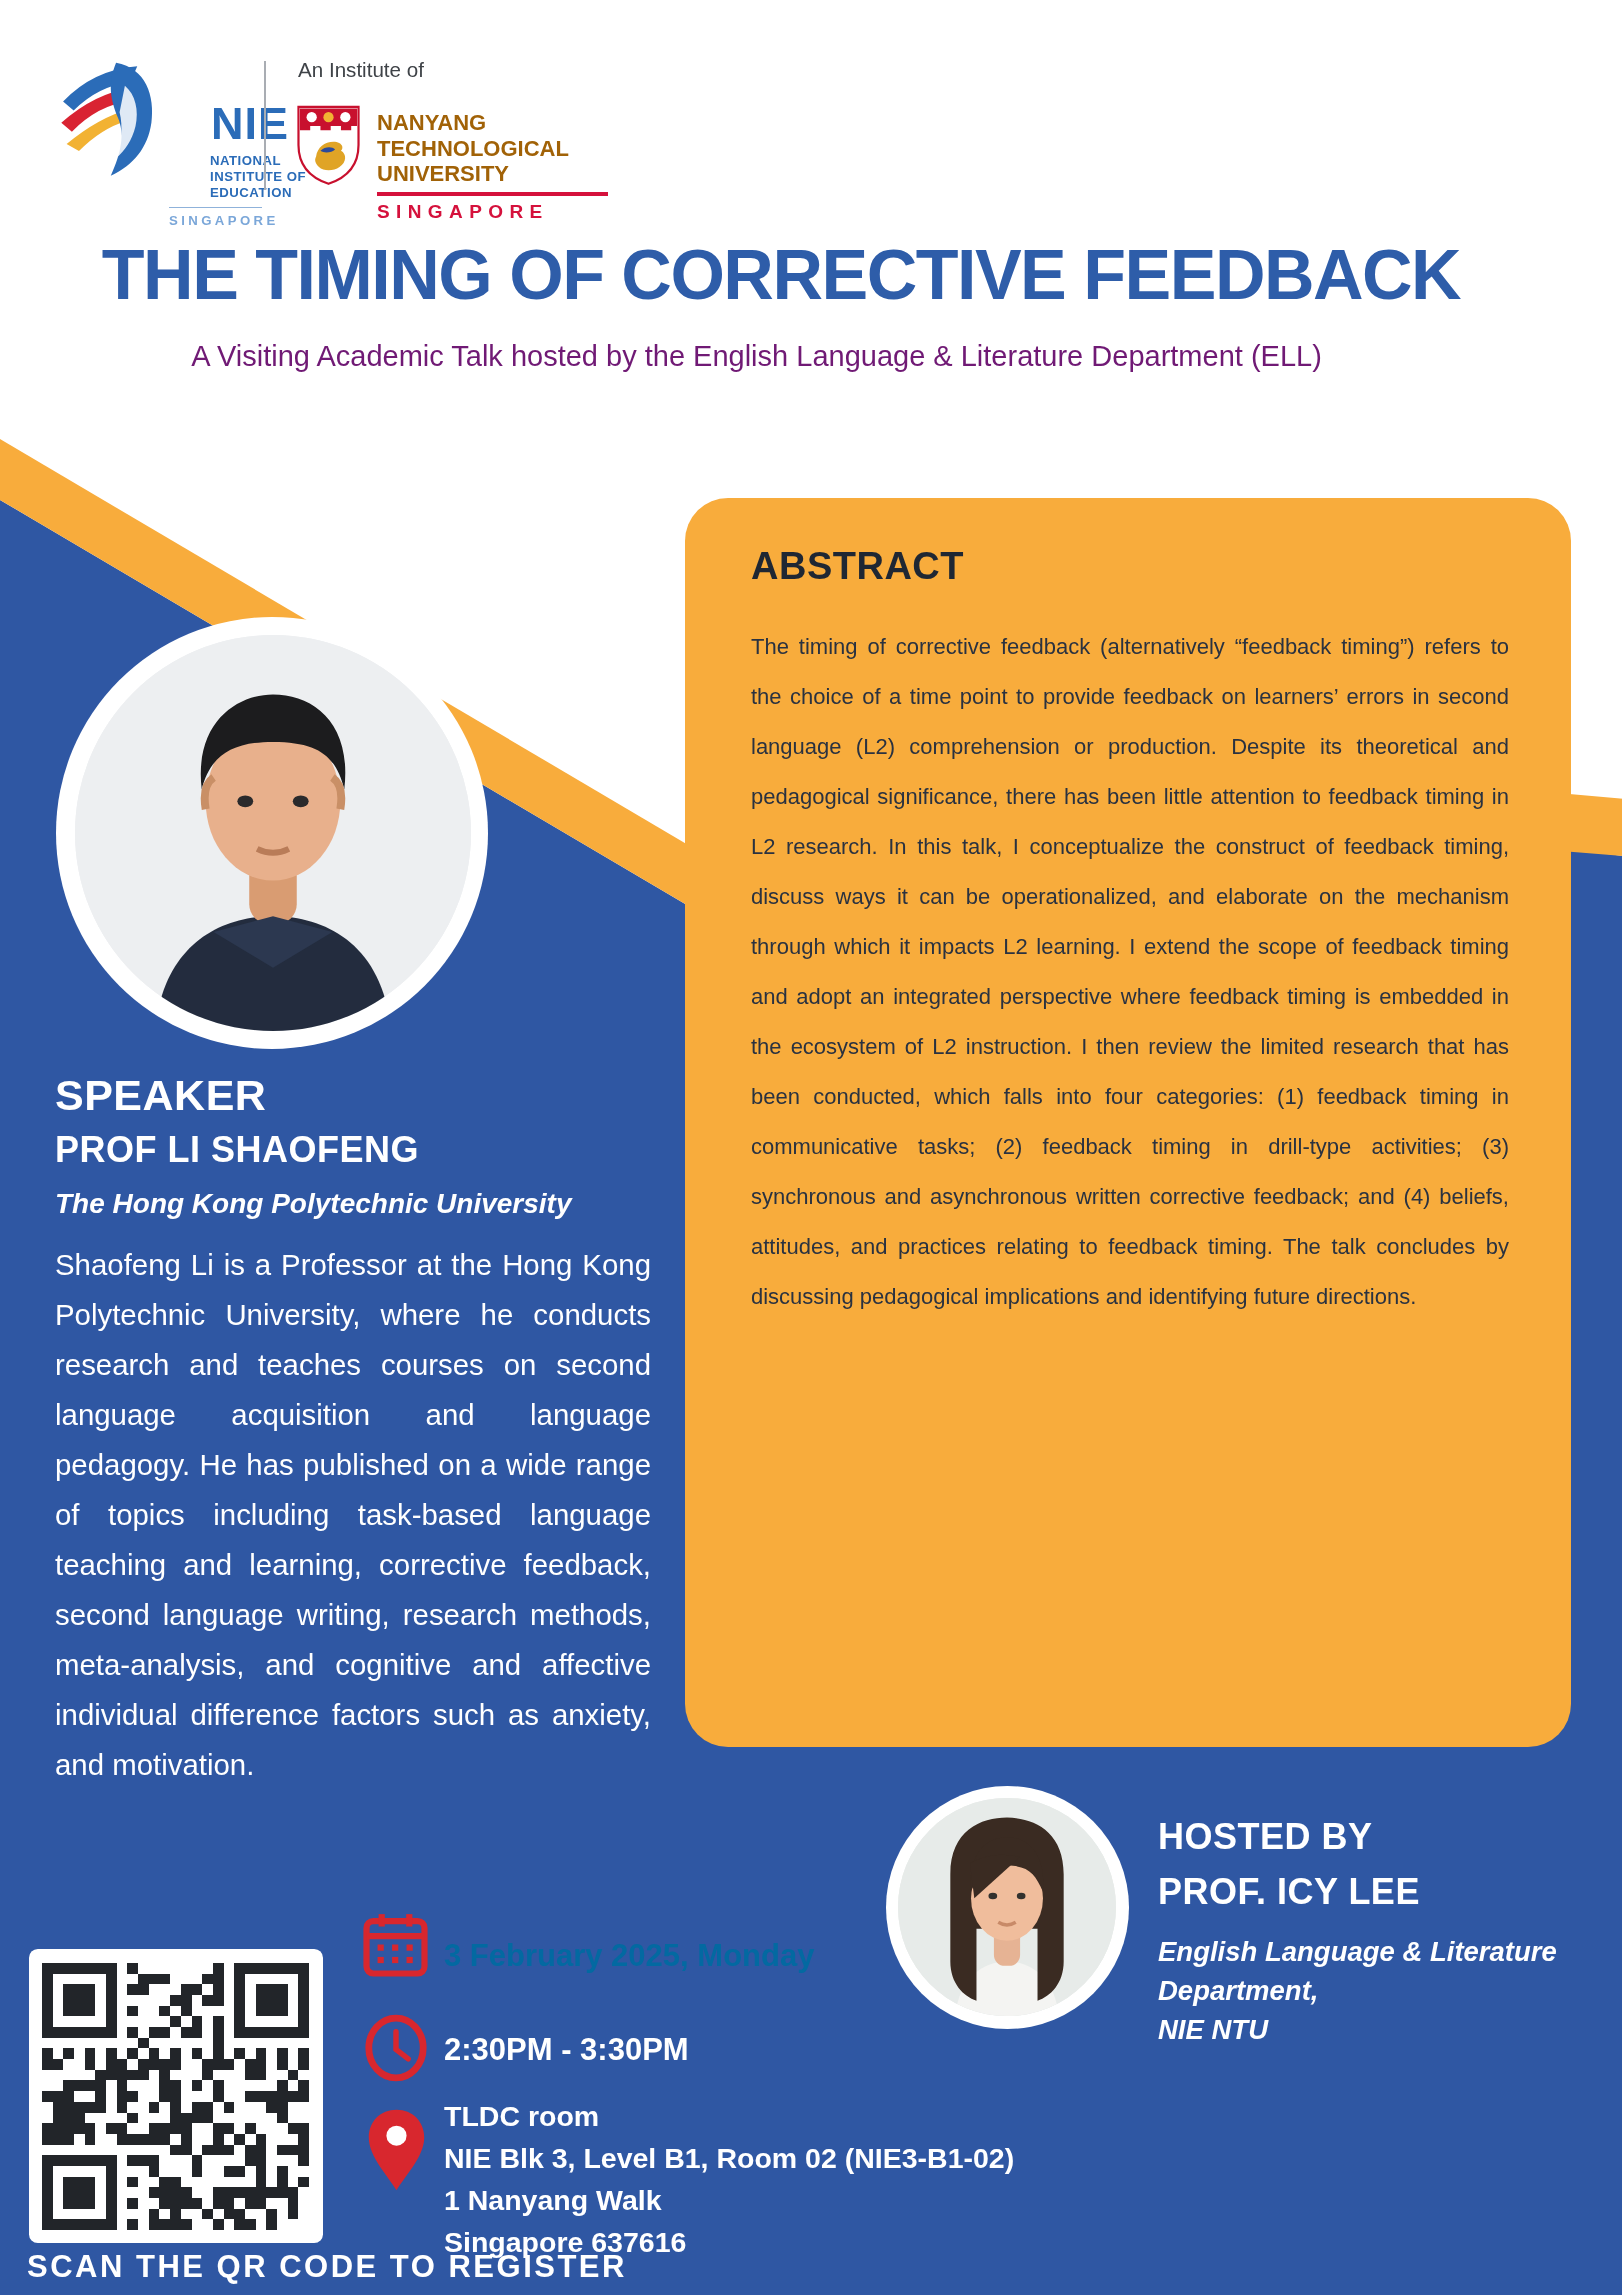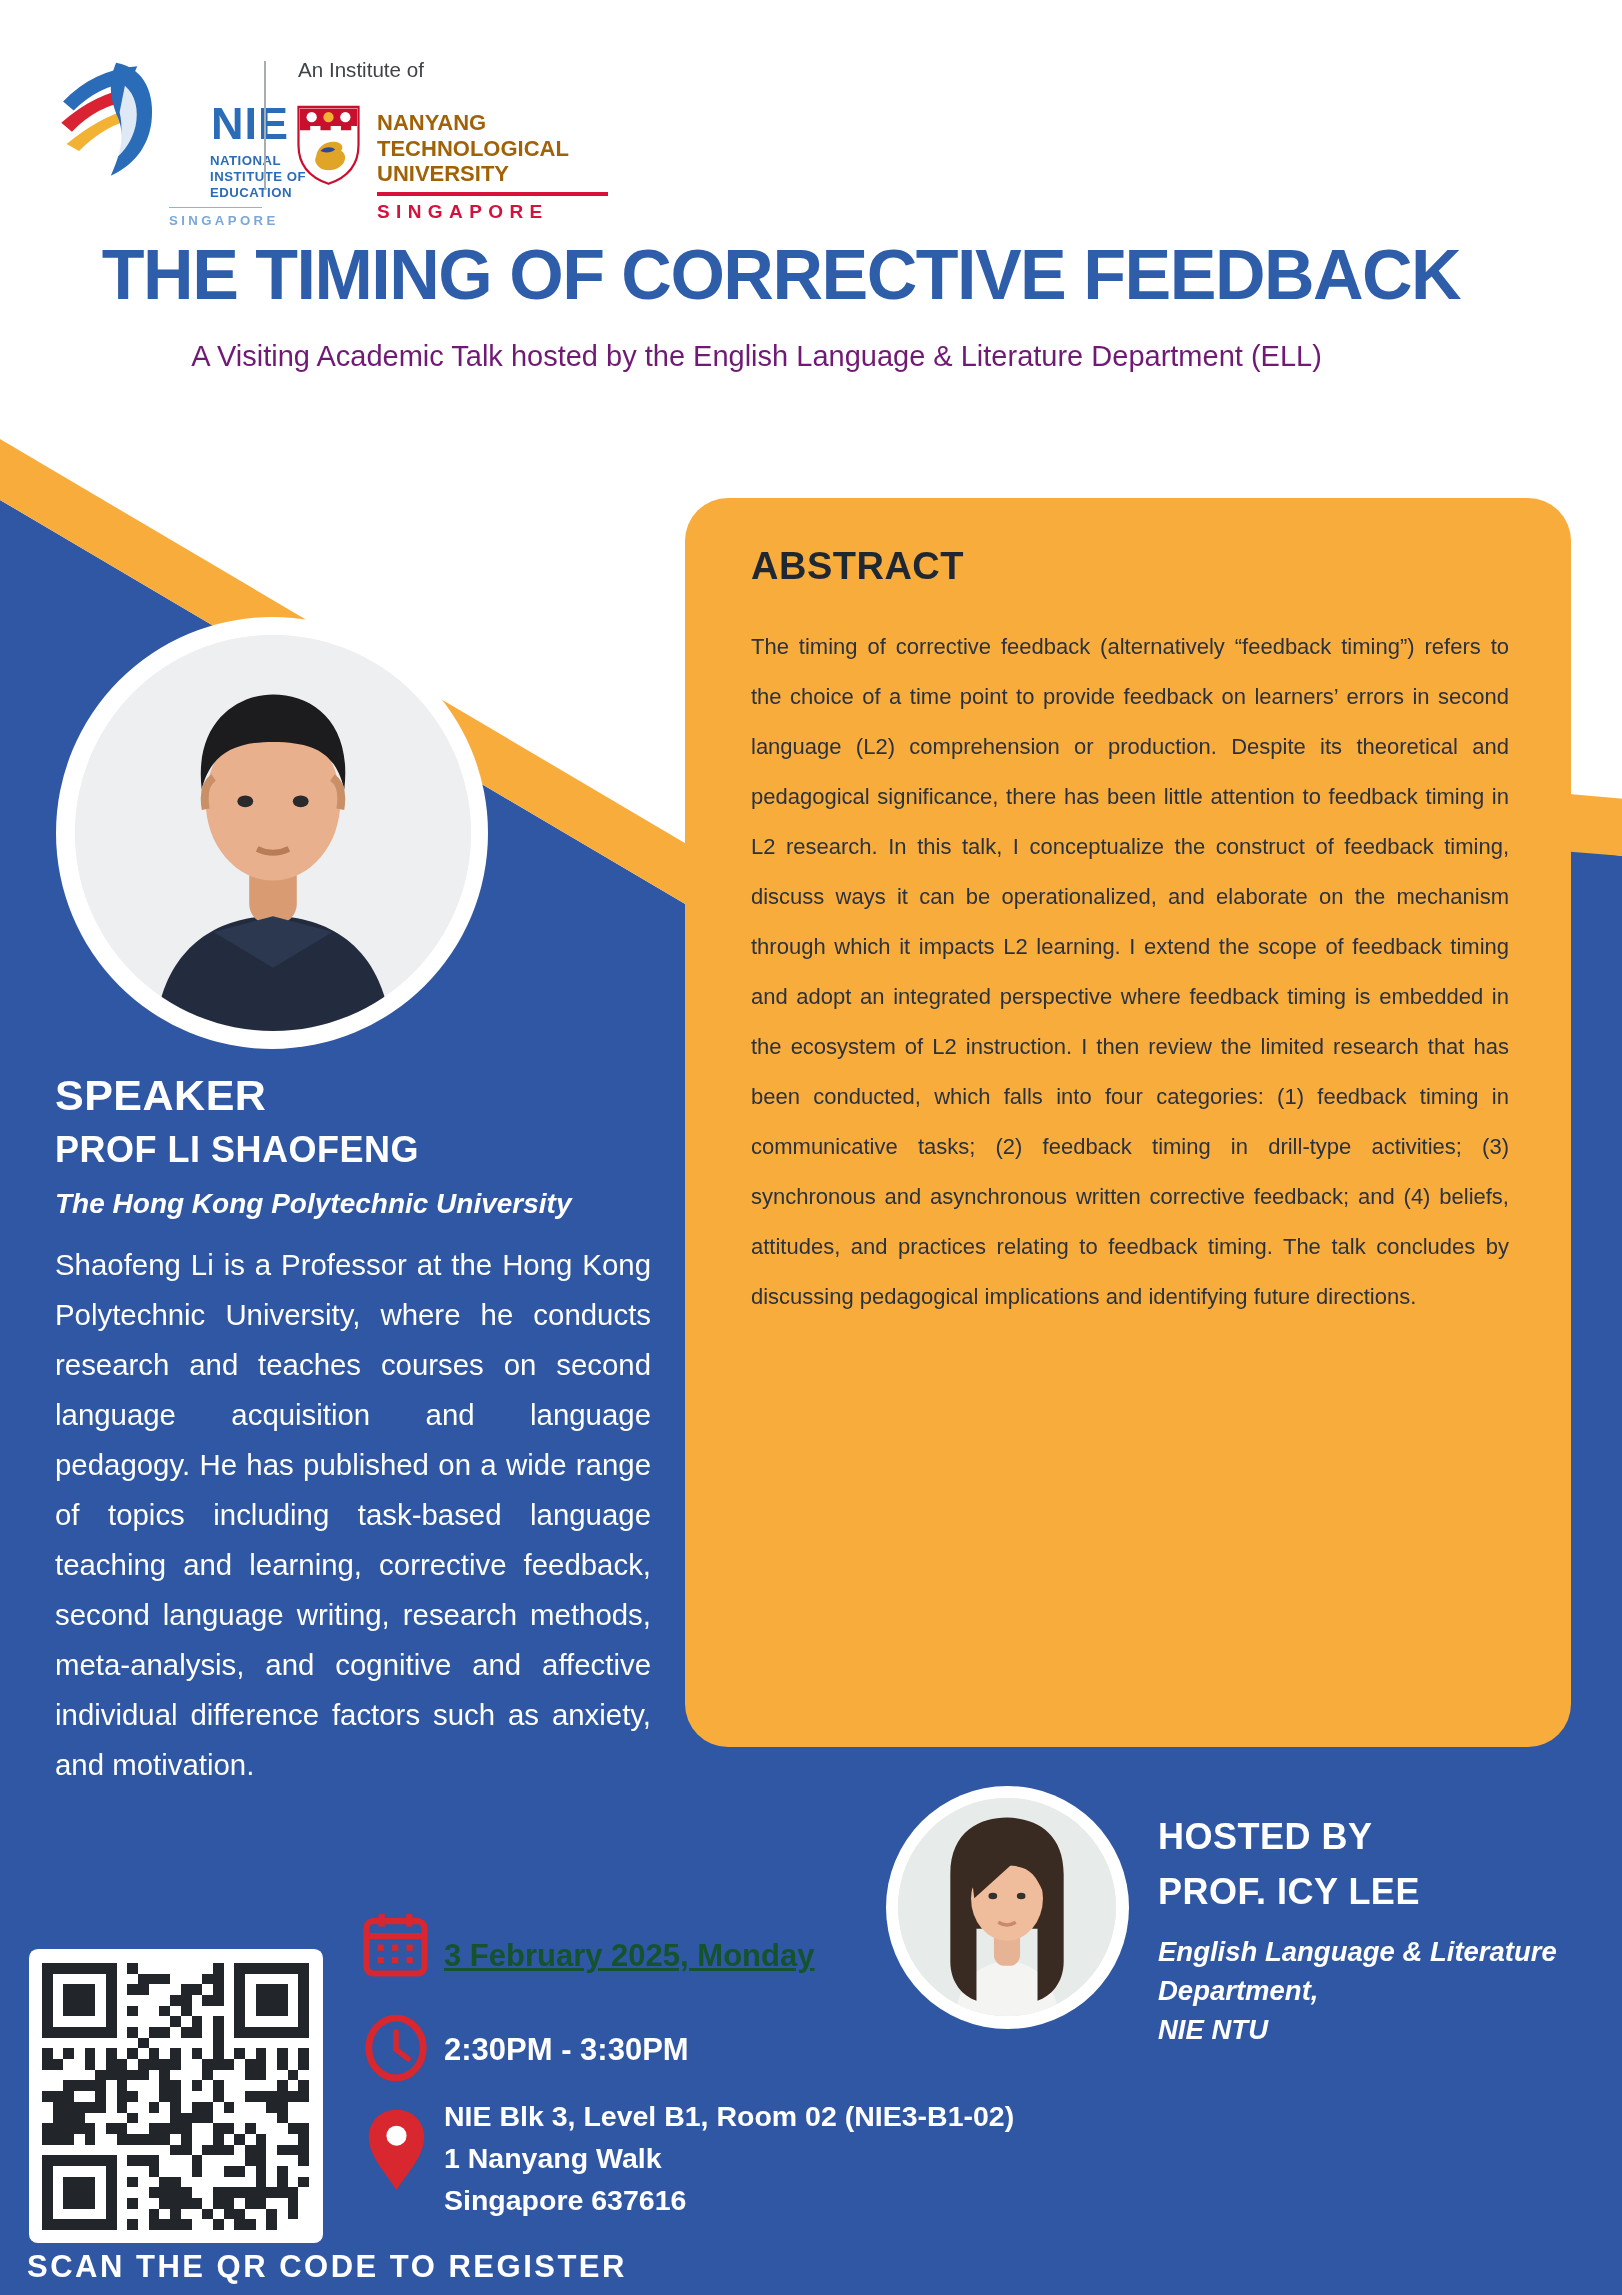--- a/index.html
+++ b/index.html
@@ -72,21 +72,21 @@
   .host-label{left:1158px;top:1816px;z-index:4;font-size:36px;font-weight:800;color:#ffffff;letter-spacing:0.5px;}
   .host-name{left:1158px;top:1871px;z-index:4;font-size:36px;font-weight:800;color:#ffffff;letter-spacing:0.5px;}
   .host-affiliation{left:1158px;top:1932px;z-index:4;font-size:27.5px;font-weight:700;font-style:italic;color:#ffffff;line-height:39px;}
 
   
   .qr-box{left:28.5px;top:1949px;width:294px;height:294px;background:#ffffff;border-radius:8.8px;z-index:4;}
   .qr-box svg{position:absolute;left:13.7px;top:13.7px;width:267px;height:267px;}
   .cta{left:27px;top:2249px;z-index:4;font-size:31px;font-weight:800;color:#ffffff;letter-spacing:2.5px;}
 
   .icon-cal{left:361px;top:1910px;width:69px;height:69px;z-index:4;}
-  .event-date{left:444px;top:1938px;z-index:4;font-size:31px;font-weight:800;color:#14532d;text-decoration:underline;}
+  .event-date{left:444px;top:1938px;z-index:4;font-size:31px;font-weight:800;color:#0369a1;}
   .icon-clock{left:362px;top:2014px;width:68px;height:68px;z-index:4;}
   .event-time{left:444px;top:2032px;z-index:4;font-size:31px;font-weight:800;color:#ffffff;}
   .icon-pin{left:367px;top:2108px;width:59px;height:84px;z-index:4;}
   .event-location{left:444px;top:2095px;z-index:4;font-size:28.5px;font-weight:800;color:#ffffff;line-height:42px;}
 </style>
 </head>
 <body>
 
 <svg class="bg" viewBox="0 0 3307 4678" preserveAspectRatio="none" aria-hidden="true">
   <rect x="0" y="0" width="3307" height="4678" fill="#ffffff"></rect>
@@ -526,17 +526,18 @@
   <ellipse cx="50" cy="50" rx="40" ry="44" fill="none" stroke="#d8272e" stroke-width="10"></ellipse>
   <polyline points="50,26 50,52 68,66" fill="none" stroke="#d8272e" stroke-width="8" stroke-linecap="round"></polyline>
 </svg>
 <div class="abs event-time">2:30PM - 3:30PM</div>
 
 <svg class="abs icon-pin" viewBox="0 0 70 100">
   <path d="M35 2 C54 2 68 16 68 35 C68 58 44 82 35 98 C26 82 2 58 2 35 C2 16 16 2 35 2 Z" fill="#d8272e"></path>
   <circle cx="35" cy="33" r="12" fill="#ffffff"></circle>
 </svg>
 <div class="abs event-location">
+  <div>TLDC room</div>
   <div>NIE Blk 3, Level B1, Room 02 (NIE3-B1-02)</div>
   <div>1 Nanyang Walk</div>
   <div>Singapore 637616</div>
 </div>
 
 
 </body></html>

